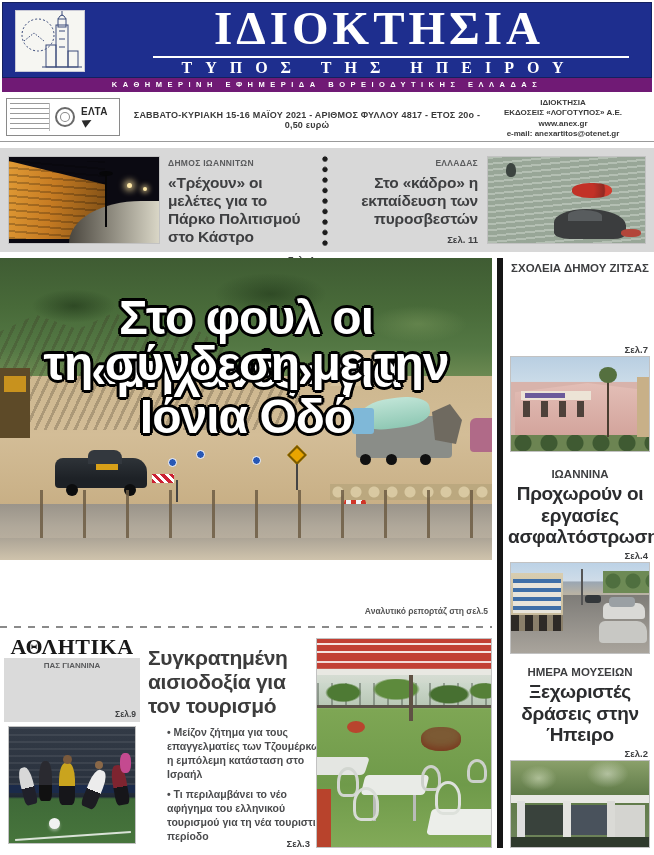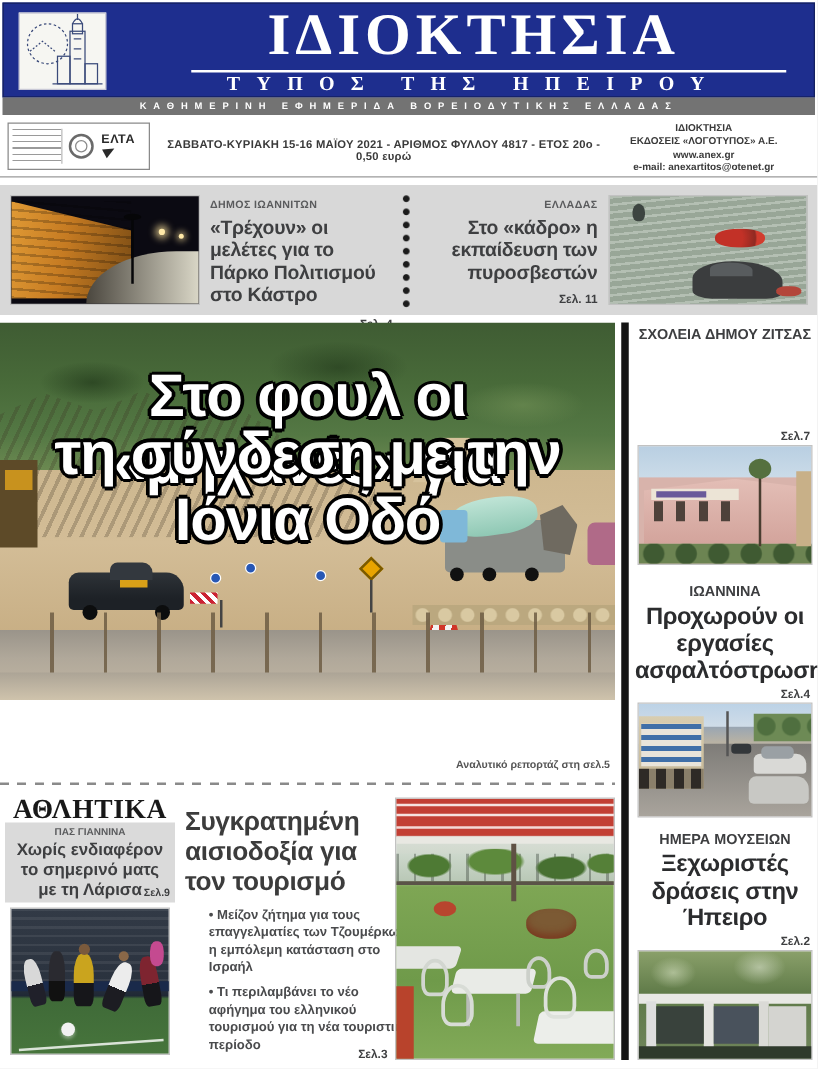--- a/index.html
+++ b/index.html
@@ -17,21 +17,21 @@
   .mast-title {
     left:108px; right:4px; top:1px; text-align:center; color:#fff;
     font-family:"Liberation Serif", serif; font-weight:700; font-size:47px;
     letter-spacing:4px; line-height:1.05; white-space:nowrap;
   }
   .mast-rule { left:150px; right:22px; top:53px; height:2px; background:#fff; }
   .mast-sub {
     left:108px; right:4px; top:56px; text-align:center; color:#fff;
     font-family:"Liberation Serif", serif; font-weight:700; font-size:16px; letter-spacing:13px; white-space:nowrap;
   }
-  .mast-strip { left:2px; top:78px; width:650px; height:14px; background:#737373; }
+  .mast-strip { left:2px; top:78px; width:650px; height:14px; background:#701a75; }
   .mast-tagline {
     width:100%; text-align:center; color:#fff; font-size:7.5px; font-weight:700;
     letter-spacing:5.5px; line-height:14px; white-space:nowrap;
   }
 
   
   .stampbox { left:6px; top:98px; width:114px; height:38px; border:1px solid #8a8a8a; background:#fff; display:flex; align-items:center; }
   .stamp-lines { width:40px; height:28px; margin-left:3px; background:repeating-linear-gradient(180deg,#9a9a9a 0 1px, transparent 1px 5px); border-right:1px solid #bbb; }
   .stamp-circle { width:20px; height:20px; border:2px solid #6a6a6a; border-radius:50%; margin-left:5px; position:relative; }
   .stamp-circle::after { content:""; position:absolute; inset:3px; border:1px solid #8a8a8a; border-radius:50%; }
@@ -262,21 +262,20 @@
     <div class="shape" style="left:96px; top:40px; width:8px; height:44px; background:#dadad6;"></div>
     <div class="shape" style="left:14px; top:44px; width:38px; height:30px; background:#39423c;"></div>
     <div class="shape" style="left:60px; top:44px; width:36px; height:30px; background:#49525c;"></div>
     <div class="shape" style="left:104px; top:44px; width:30px; height:40px; background:#d4d4d0;"></div>
     <div class="shape" style="left:0; bottom:0; width:140px; height:10px; background:#2f3a2c;"></div>
   </div>
 
   <div class="abs sports-title">ΑΘΛΗΤΙΚΑ</div>
   <div class="abs sports-panel"></div>
   <div class="abs sports-kicker">ΠΑΣ ΓΙΑΝΝΙΝΑ</div>
-  <div class="abs sports-head">Χωρίς ενδιαφέρον το σημερινό ματς με τη Λάρισα</div>
   <div class="abs sports-page">Σελ.9</div>
   <div class="photo" style="left:8px; top:726px; width:128px; height:118px; background:linear-gradient(180deg,#323a46 0%,#2a323e 52%,#1f2835 60%,#3f6a38 62%,#47753c 100%);">
     <div class="shape" style="left:0; top:0; width:128px; height:60px; background:repeating-linear-gradient(180deg, rgba(255,255,255,.07) 0 2px, transparent 2px 7px);"></div>
     <div class="shape" style="left:0; top:58px; width:128px; height:8px; background:#1a2a4a;"></div>
     <div class="shape" style="left:6px; bottom:6px; width:116px; height:2px; background:rgba(255,255,255,.8); transform:rotate(-4deg);"></div>
     <div class="shape" style="left:50px; top:36px; width:16px; height:42px; background:linear-gradient(180deg,#caa41e 0 55%,#16161a 55% 100%); border-radius:40% 40% 20% 20%;"></div>
     <div class="shape" style="left:54px; top:28px; width:9px; height:9px; background:#7a5a3c; border-radius:50%;"></div>
     <div class="shape" style="left:78px; top:42px; width:15px; height:40px; background:linear-gradient(180deg,#ececec 0 55%,#1c1c22 55% 100%); border-radius:40% 40% 20% 20%; transform:rotate(22deg);"></div>
     <div class="shape" style="left:86px; top:34px; width:8px; height:8px; background:#8a6848; border-radius:50%;"></div>
     <div class="shape" style="left:104px; top:38px; width:14px; height:40px; background:linear-gradient(180deg,#7e2430 0 55%,#16161a 55% 100%); border-radius:40% 40% 20% 20%; transform:rotate(-10deg);"></div>

